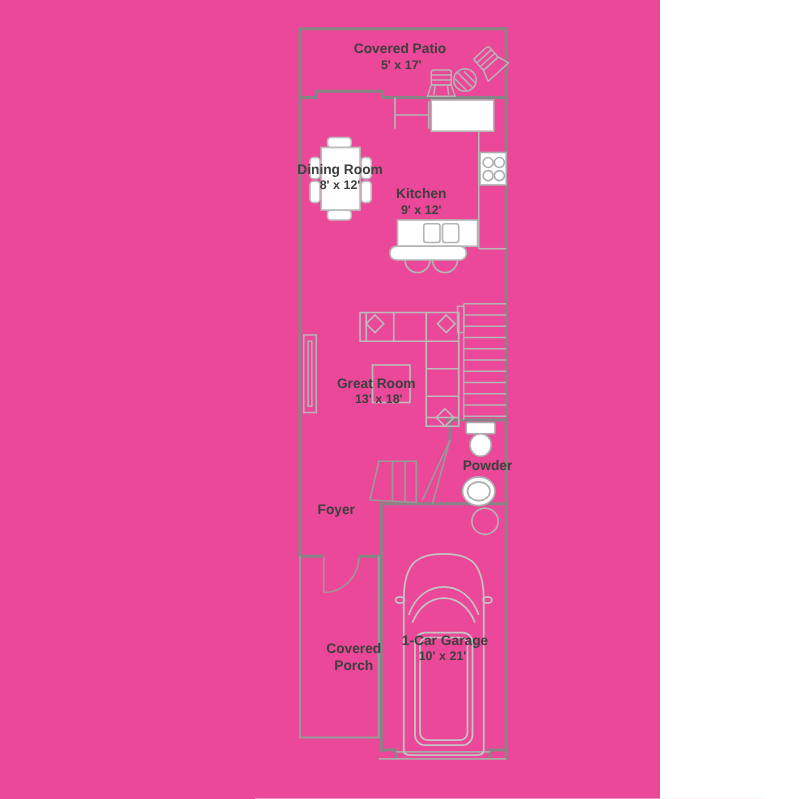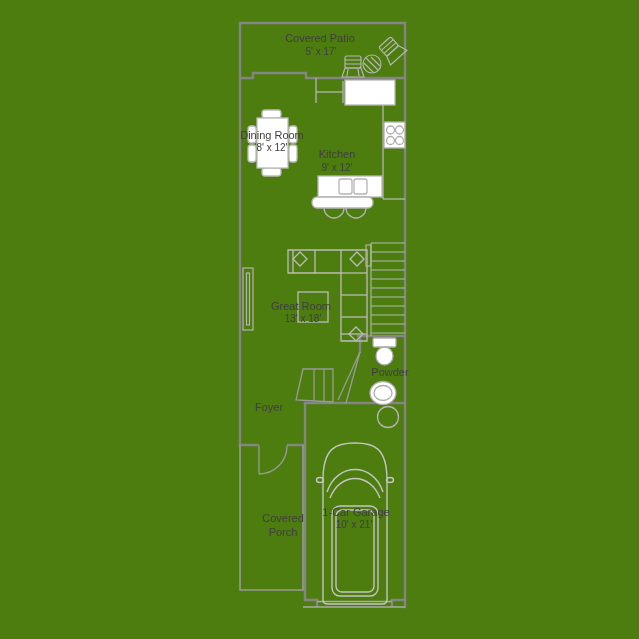--- a/index.html
+++ b/index.html
@@ -1,21 +1,22 @@
 <!DOCTYPE html>
 <html><head>
 <meta charset="utf-8">
 <style>
   html,body{margin:0;padding:0;background:#ffffff;}
   .canvas{
     position:relative;
-    width:639px;height:639px;
-    background:#4d7c0f;
+    width:528px;height:639px;
+    background:#ec4899;
     font-family:"Liberation Sans", sans-serif;
     overflow:hidden;
+    font-weight:bold;
   }
   svg text{
     font-family:"Liberation Sans", sans-serif;
     fill:#3f3f3f;
   }
   .room-name{font-size:11px;}
   .room-dims{font-size:10px;}
 </style>
 </head>
 <body>

